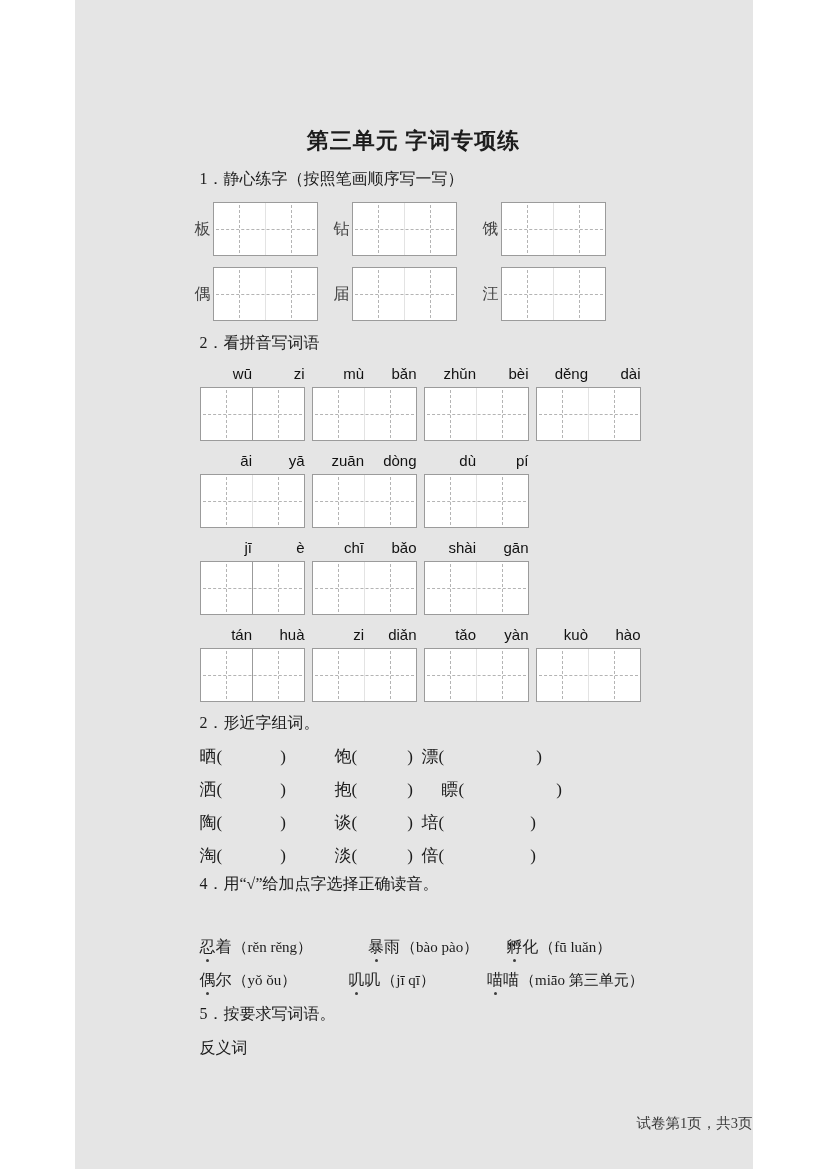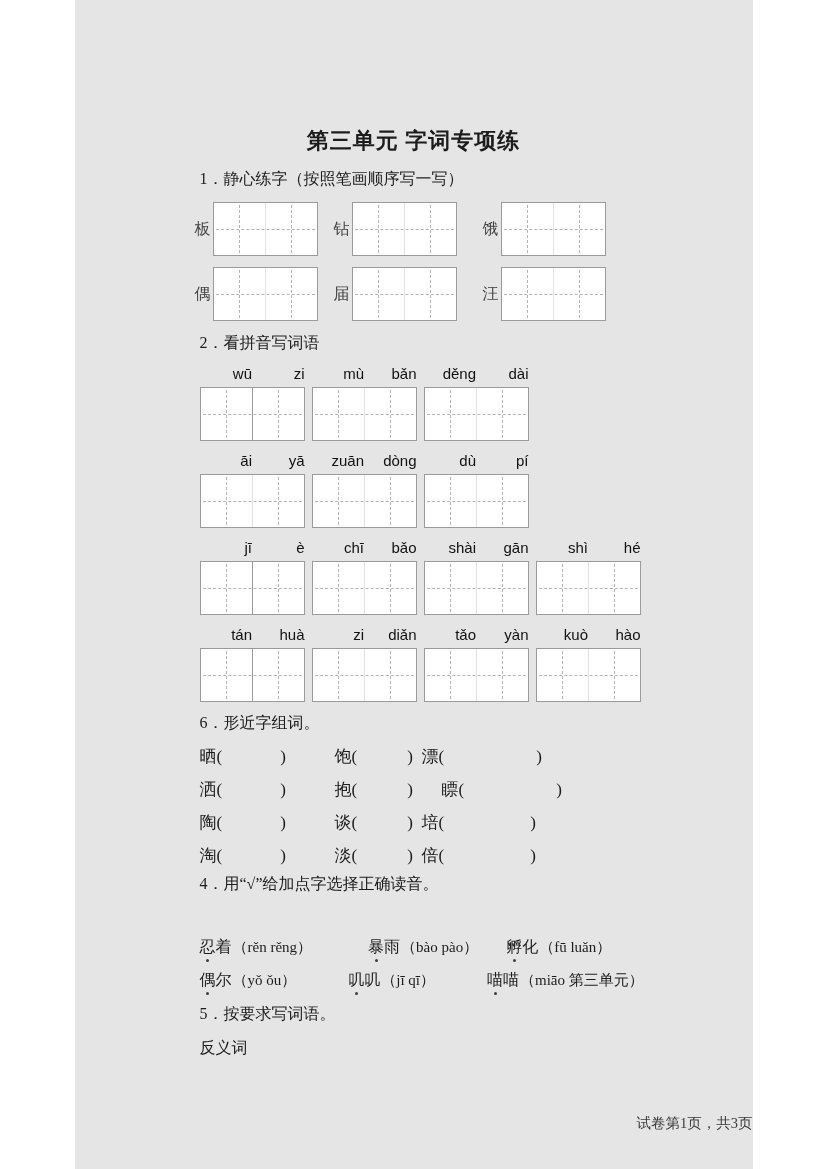--- a/index.html
+++ b/index.html
@@ -136,20 +136,30 @@
           <span>mù</span>
           <span>bǎn</span>
         </div>
       <div class="pbox">
           <div class="half"></div>
           <div class="half"></div>
         </div>
     </div>
     <div class="wg">
       <div class="py">
+          <span>zhǔn</span>
+          <span>bèi</span>
+        </div>
+      <div class="pbox">
+          <div class="half"></div>
+          <div class="half"></div>
+        </div>
+    </div>
+    <div class="wg">
+      <div class="py">
           <span>děng</span>
           <span>dài</span>
         </div>
       <div class="pbox">
           <div class="half"></div>
           <div class="half"></div>
         </div>
     </div>
   </div>
 
@@ -210,30 +220,20 @@
     <div class="wg">
       <div class="py">
           <span>shài</span>
           <span>gān</span>
         </div>
       <div class="pbox">
           <div class="half"></div>
           <div class="half"></div>
         </div>
     </div>
-    <div class="wg">
-      <div class="py">
-          <span>shì</span>
-          <span>hé</span>
-        </div>
-      <div class="pbox">
-          <div class="half"></div>
-          <div class="half"></div>
-        </div>
-    </div>
   </div>
 
   <div class="abs s2row" style="top:626px;left:125px">
     <div class="wg">
       <div class="py">
           <span>tán</span>
           <span>huà</span>
         </div>
       <div class="pbox strong">
           <div class="half"></div>
@@ -265,21 +265,21 @@
           <span>kuò</span>
           <span>hào</span>
         </div>
       <div class="pbox">
           <div class="half"></div>
           <div class="half"></div>
         </div>
     </div>
   </div>
 
-  <div class="abs heading" style="top:713px;left:125px">6．形近字组词。</div>
+  <div class="abs heading" style="top:713px;left:125px">2．形近字组词。</div>
 
   <div class="abs s3row" style="top:745px;left:125px">
     <span class="c3 w1"><span>晒</span><span>(</span><span class="gapblank g1"></span><span>)</span></span>
     <span class="c3 w2"><span>饱</span><span>(</span><span class="gapblank g2"></span><span>)</span></span>
     <span class="c3"><span>漂</span><span>(</span><span class="gapblank g3"></span><span>)</span></span>
   </div>
   <div class="abs s3row" style="top:778px;left:125px">
     <span class="c3 w1"><span>洒</span><span>(</span><span class="gapblank g1"></span><span>)</span></span>
     <span class="c3 w2"><span>抱</span><span>(</span><span class="gapblank g2"></span><span>)</span></span>
     <span class="c3 ind20"><span>瞟</span><span>(</span><span class="gapblank g3"></span><span>)</span></span>

